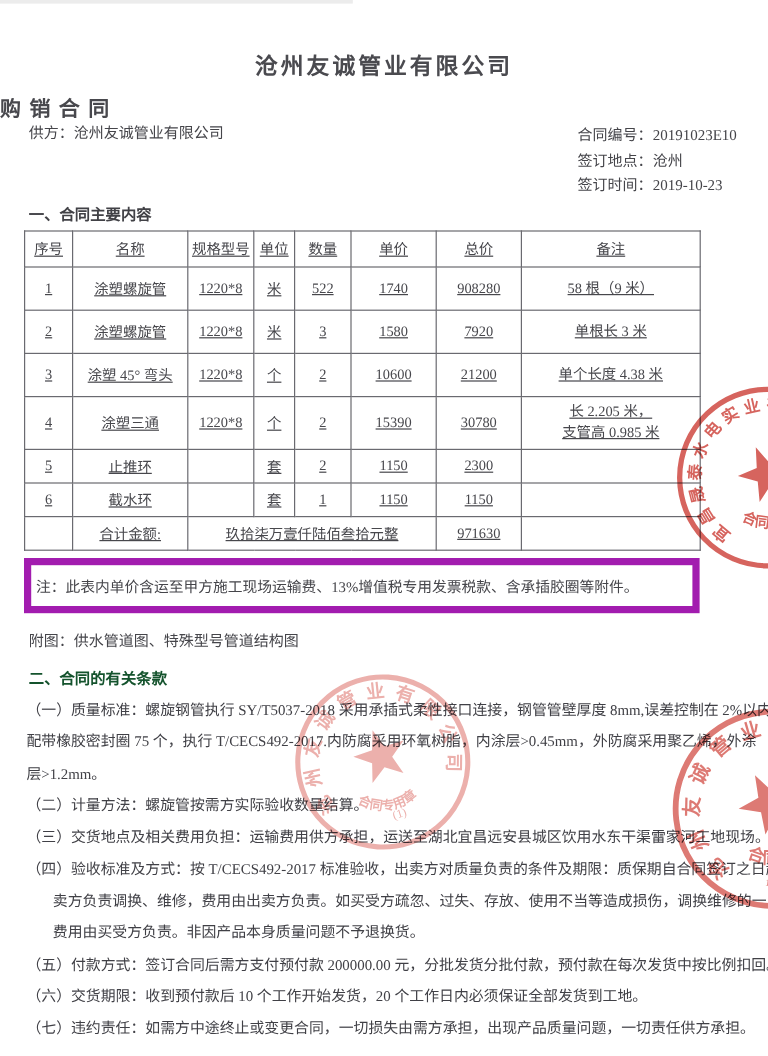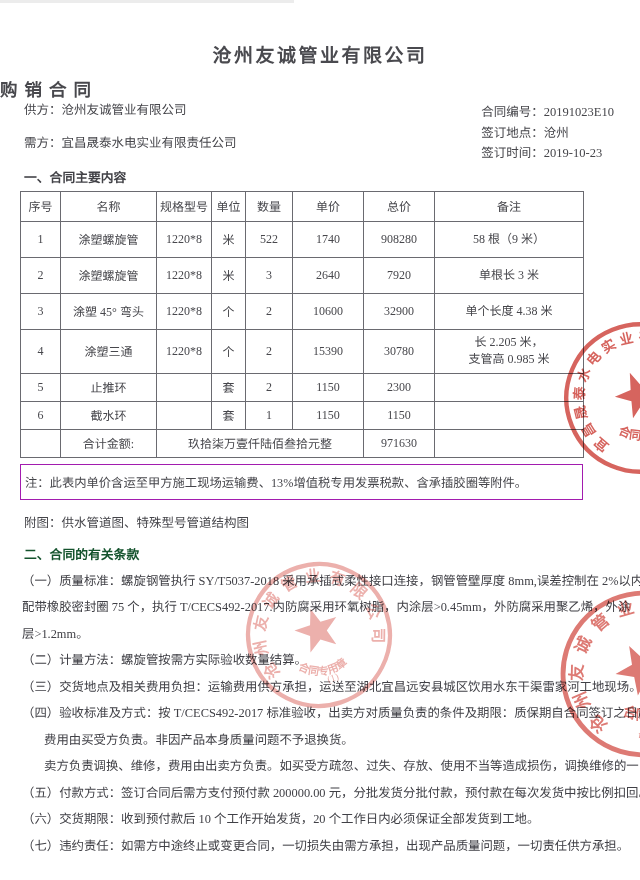--- a/index.html
+++ b/index.html
@@ -16,34 +16,34 @@
   .meta { display:flex; justify-content:space-between; margin:1px 26px 0 24px; font-size:12.5px; color:#45454a; }
   .meta-left .meta-line  { line-height:17px; }
   .meta-left .meta-line + .meta-line { margin-top:16px; }
   .meta-right .meta-line { line-height:20.5px; }
 
   .sec-heading { margin:3px 0 0 24px; font-size:12.8px; font-weight:600; color:#414146; }
 
   table.items {
     border-collapse:collapse; table-layout:fixed;
     margin:5px 0 0 20px; width:563px;
-    font-size:12px; color:#47474c; text-align:center;
+    font-size:12px; color:#47474c; text-align:center;text-decoration:underline;
   }
   table.items th, table.items td {
     border:1px solid #6a6a70; padding:0 2px; font-weight:normal; overflow:hidden;
   }
   tr.r-head  { height:30px; }
   tr.r-std   { height:36px; }
   tr.r-tall  { height:44px; }
   tr.r-short { height:28px; }
   .note-cell { white-space:pre-line; line-height:1.4; }
 
   .note-box {
     margin:6px 0 0 20px; width:563px; box-sizing:border-box;
-    border:1px solid #a21caf; font-size:12.3px; color:#45454a;
+    border:6px solid #a21caf; font-size:12.3px; color:#45454a;
     padding:8px 4px 8px 4px;
   }
 
   .attachment   { margin:12px 0 0 24px; font-size:12.5px; color:#45454a; }
   .sec2-heading { margin:13px 0 0 24px; font-size:12.8px; font-weight:600; color:#14532d; }
 
   .clauses { margin:5px 20px 0 22px; font-size:12.4px; line-height:26.5px; color:#404046; }
   .clause-line { white-space:nowrap; }
   .clause-line.indent { padding-left:22px; }
 
@@ -62,21 +62,20 @@
 <body>
 
 <div class="page">
 
   <div class="title">沧州友诚管业有限公司</div>
   <div class="subtitle">购销合同</div>
 
   <div class="meta">
     <div class="meta-left">
       <div class="meta-line"><span>供方：</span><span>沧州友诚管业有限公司</span></div>
-      <div class="meta-line"><span>需方：</span><span>宜昌晟泰水电实业有限责任公司</span></div>
     </div>
     <div class="meta-right">
       <div class="meta-line"><span>合同编号：</span><span>20191023E10</span></div>
       <div class="meta-line"><span>签订地点：</span><span>沧州</span></div>
       <div class="meta-line"><span>签订时间：</span><span>2019-10-23</span></div>
     </div>
   </div>
 
   <div class="sec-heading">一、合同主要内容</div>
 
@@ -113,32 +112,32 @@
         <td>1740</td>
         <td>908280</td>
         <td class="note-cell">58 根（9 米）</td>
       </tr>
       <tr class="r-std">
         <td>2</td>
         <td>涂塑螺旋管</td>
         <td>1220*8</td>
         <td>米</td>
         <td>3</td>
-        <td>2640</td>
+        <td>1580</td>
         <td>7920</td>
         <td class="note-cell">单根长 3 米</td>
       </tr>
       <tr class="r-std">
         <td>3</td>
         <td>涂塑 45° 弯头</td>
         <td>1220*8</td>
         <td>个</td>
         <td>2</td>
         <td>10600</td>
-        <td>32900</td>
+        <td>21200</td>
         <td class="note-cell">单个长度 4.38 米</td>
       </tr>
       <tr class="r-tall">
         <td>4</td>
         <td>涂塑三通</td>
         <td>1220*8</td>
         <td>个</td>
         <td>2</td>
         <td>15390</td>
         <td>30780</td>
@@ -181,22 +180,22 @@
 
   <div class="sec2-heading">二、合同的有关条款</div>
 
   <div class="clauses">
     <div class="clause-line">（一）质量标准：螺旋钢管执行 SY/T5037-2018 采用承插式柔性接口连接，钢管管壁厚度 8mm,误差控制在 2%以内，</div>
     <div class="clause-line">配带橡胶密封圈 75 个，执行 T/CECS492-2017.内防腐采用环氧树脂，内涂层&gt;0.45mm，外防腐采用聚乙烯，外涂</div>
     <div class="clause-line">层&gt;1.2mm。</div>
     <div class="clause-line">（二）计量方法：螺旋管按需方实际验收数量结算。</div>
     <div class="clause-line">（三）交货地点及相关费用负担：运输费用供方承担，运送至湖北宜昌远安县城区饮用水东干渠雷家河工地现场。</div>
     <div class="clause-line">（四）验收标准及方式：按 T/CECS492-2017 标准验收，出卖方对质量负责的条件及期限：质保期自合同签订之日起</div>
+    <div class="clause-line indent">卖方负责调换、维修，费用由出卖方负责。如买受方疏忽、过失、存放、使用不当等造成损伤，调换维修的一</div>
     <div class="clause-line indent">费用由买受方负责。非因产品本身质量问题不予退换货。</div>
-    <div class="clause-line indent">卖方负责调换、维修，费用由出卖方负责。如买受方疏忽、过失、存放、使用不当等造成损伤，调换维修的一</div>
     <div class="clause-line">（五）付款方式：签订合同后需方支付预付款 200000.00 元，分批发货分批付款，预付款在每次发货中按比例扣回。</div>
     <div class="clause-line">（六）交货期限：收到预付款后 10 个工作开始发货，20 个工作日内必须保证全部发货到工地。</div>
     <div class="clause-line">（七）违约责任：如需方中途终止或变更合同，一切损失由需方承担，出现产品质量问题，一切责任供方承担。</div>
   </div>
 
   <svg id="stamp-buyer" class="stamp" viewBox="0 0 200 200">
     <g transform="rotate(-22 100 100)">
       <circle cx="100" cy="100" r="92"></circle>
       <path id="ring-a" d="M 50.5,149.5 A 70,70 0 1 1 149.5,149.5" fill="none"></path>
       <text class="ring-text" font-size="17"><textPath href="#ring-a" startOffset="12" textLength="305">宜昌晟泰水电实业有限责任公司</textPath></text>

